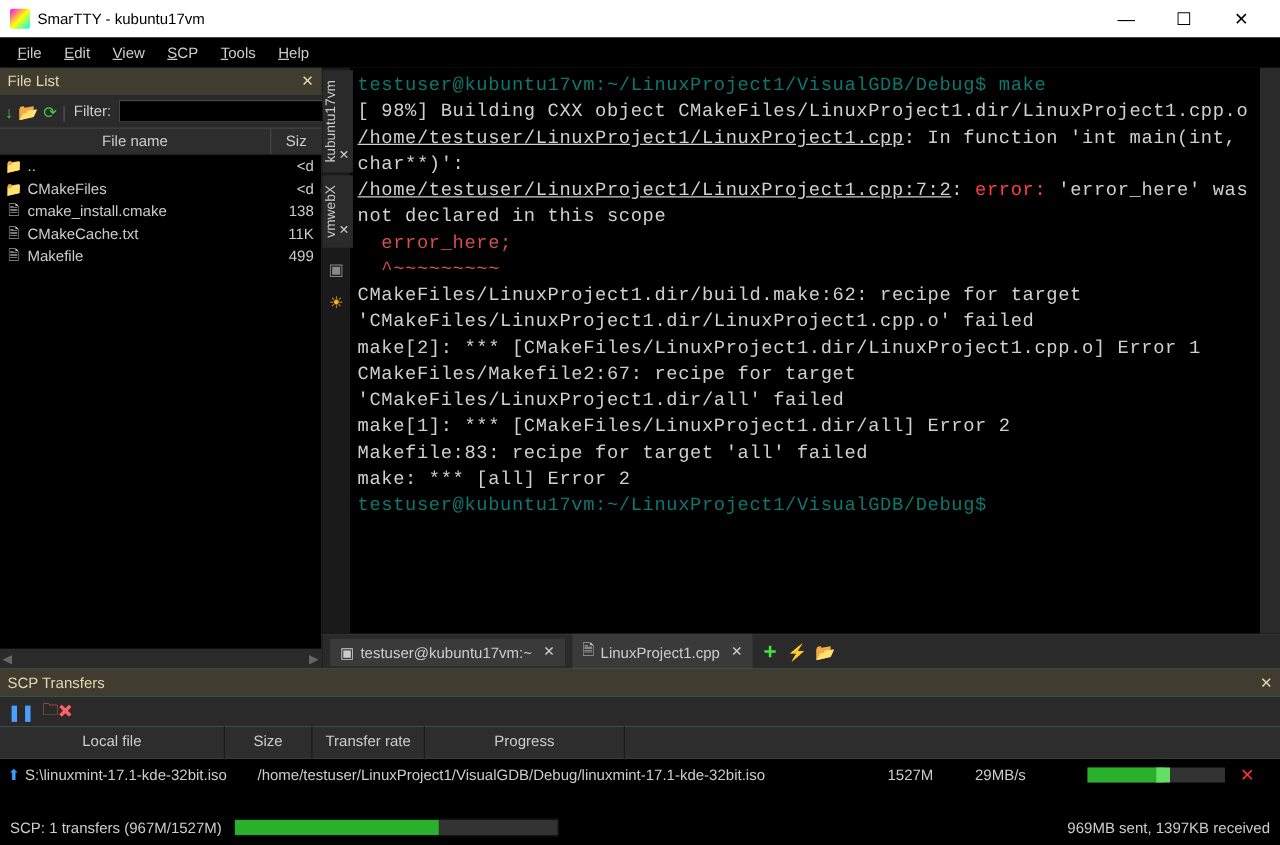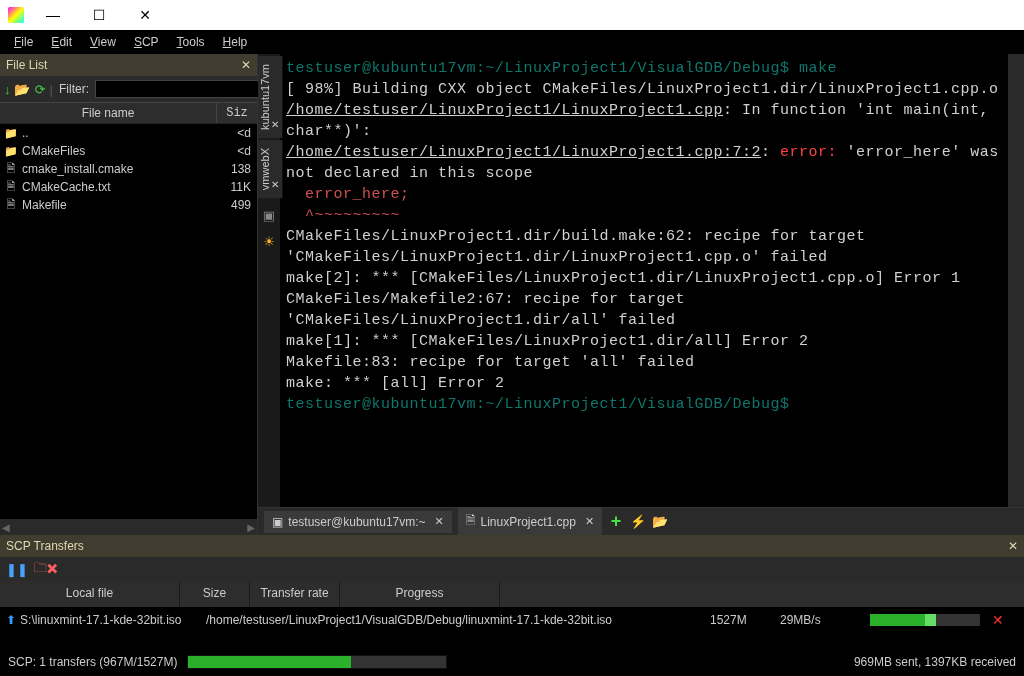--- a/index.html
+++ b/index.html
@@ -15,21 +15,21 @@
 .main-area { flex: 1; display: flex; overflow: hidden; }
 .sidebar { width: 258px; background: #1a1a1a; display: flex; flex-direction: column; border-right: 1px solid #333; }
 .panel-header { height: 22px; background: #403c30; color: #e0d8b0; padding: 3px 6px; display: flex; justify-content: space-between; align-items: center; font-size: 12px; }
 .panel-header .close { cursor: default; }
 .toolbar-row { height: 26px; background: #2a2a2a; display: flex; align-items: center; padding: 3px 4px; gap: 4px; }
 .tb-ico { width: 18px; height: 18px; display: flex; align-items: center; justify-content: center; font-size: 13px; cursor: default; }
 .filter-label { color: #ccc; margin-left: 2px; margin-right: 2px; }
 .filter-input { flex: 1; background: #000; border: 1px solid #444; height: 18px; color: #ccc; padding: 0 3px; }
 .file-table-head { height: 22px; background: #2d2d2d; display: flex; border-top: 1px solid #444; border-bottom: 1px solid #222; }
 .fth-name { flex: 1; text-align: center; padding: 3px 0; border-right: 1px solid #444; }
-.fth-size { width: 40px; text-align: center; padding: 3px 0; font-family: Liberation Mono, monospace; }
+.fth-size { width: 40px; text-align: center; padding: 3px 0; }
 .file-list { flex: 1; background: #000; overflow: hidden; }
 .file-row { display: flex; padding: 2px 4px; align-items: center; gap: 4px; cursor: default; }
 .file-ico { width: 14px; height: 14px; display: inline-flex; align-items: center; justify-content: center; font-size: 11px; }
 .folder-ico { color: #e8b24a; }
 .file-ico2 { color: #ddd; }
 .file-name { flex: 1; color: #ccc; }
 .file-size { width: 40px; text-align: right; color: #ccc; padding-right: 2px; }
 .sidebar-scroll { height: 16px; background: #2a2a2a; display: flex; justify-content: space-between; align-items: center; padding: 0 2px; color: #666; font-size: 10px; }
 .terminal-area { flex: 1; display: flex; flex-direction: column; background: #000; }
 .terminal-body { flex: 1; display: flex; position: relative; overflow: hidden; }
@@ -67,20 +67,21 @@
 .status-bar { height: 28px; background: #000; display: flex; align-items: center; padding: 0 8px; gap: 10px; color: #ccc; }
 .status-prog { width: 260px; height: 14px; background: #333; position: relative; border: 1px solid #111; }
 .status-prog-fill { height: 100%; background: #2ab02a; }
 .status-right { margin-left: auto; }
 </style>
 </head>
 <body>
 
 <div class="title-bar">
   <div class="title-bar-icon"></div>
+  <div class="title-bar-text">SmarTTY - kubuntu17vm</div>
   <div class="win-controls">
     <div class="win-btn">—</div>
     <div class="win-btn">☐</div>
     <div class="win-btn">✕</div>
   </div>
 </div>
 
 <div class="menu-bar">
   <div class="menu-item"><u>F</u><span>ile</span></div>
   <div class="menu-item"><u>E</u>dit</div>

